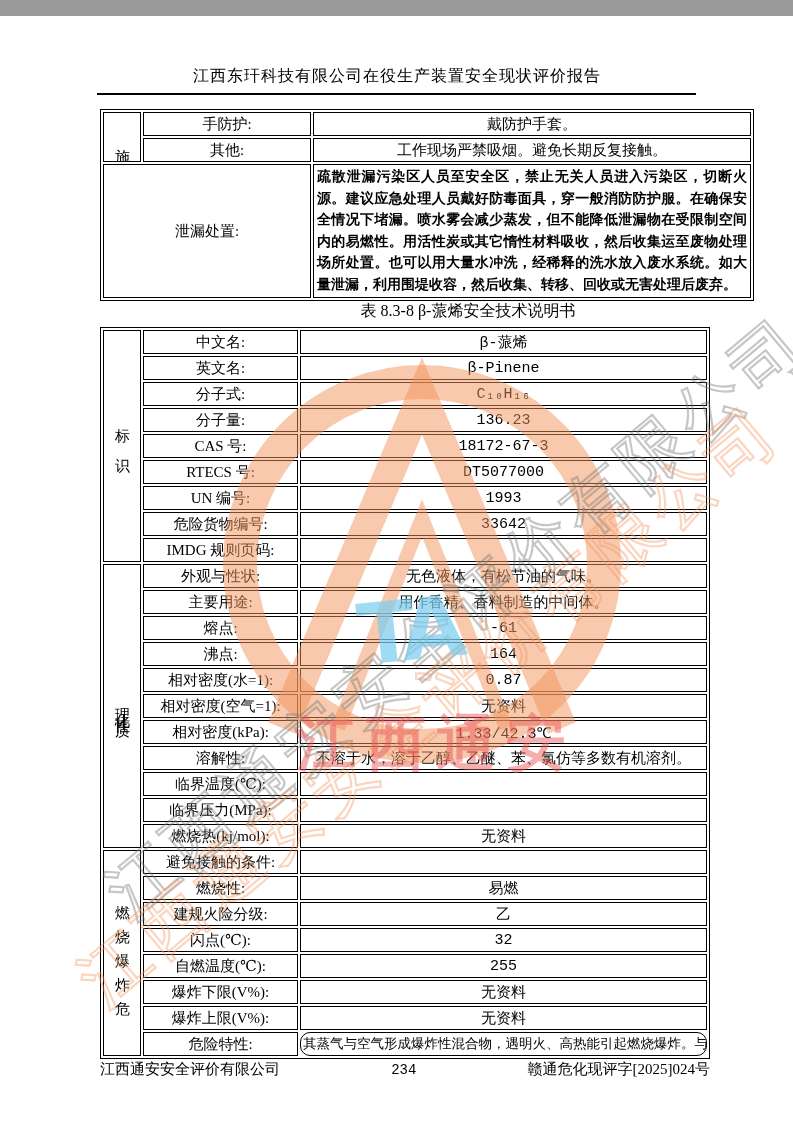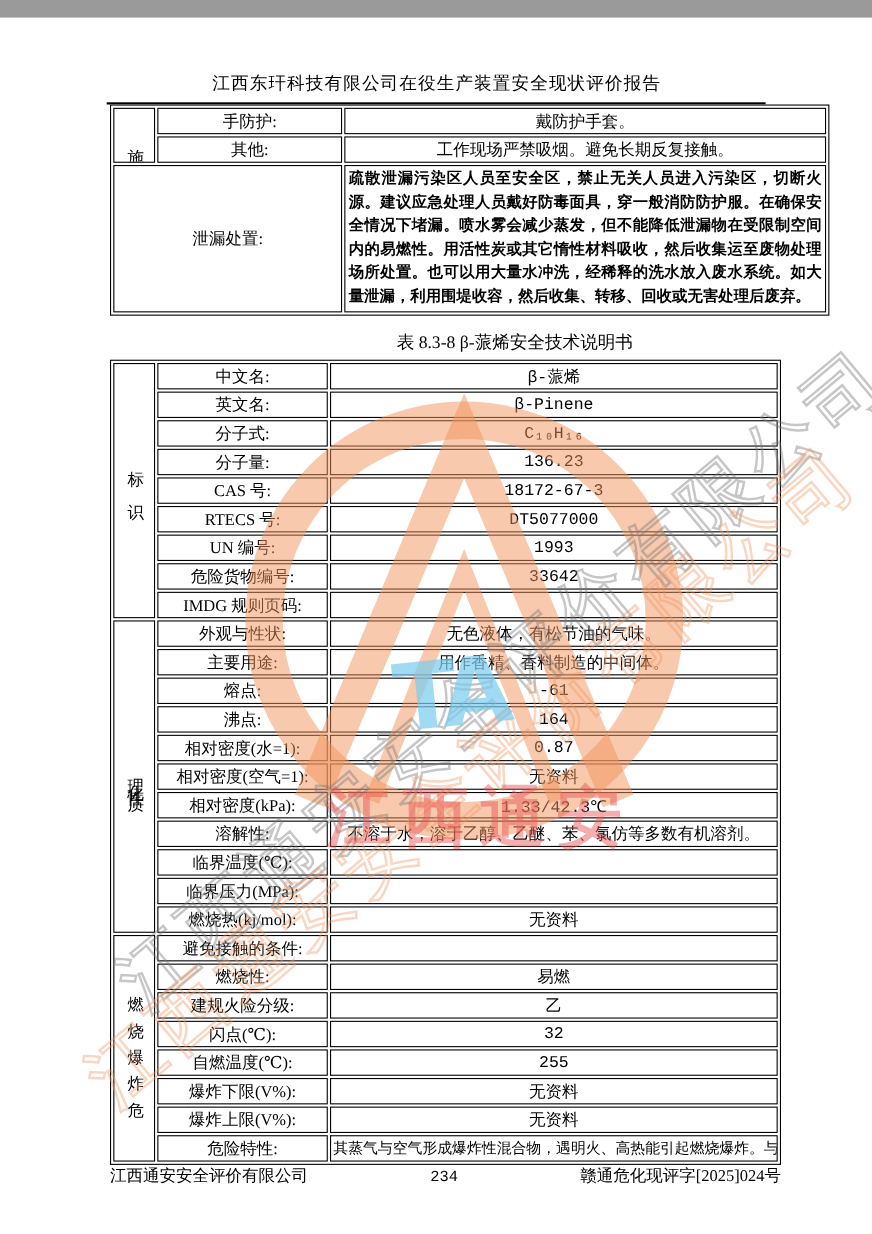--- a/index.html
+++ b/index.html
@@ -9,34 +9,34 @@
   
   .doc-title{position:absolute;left:97px;top:50px;width:600px;text-align:center;
              font-size:16px;letter-spacing:1px;}
   .header-rule{position:absolute;left:97px;top:77px;width:599px;height:2px;background:#000;}
 
   
   table{border-collapse:separate;border-spacing:2px;border:1px solid #000;
         table-layout:fixed;background:#fff;}
   td{border:1px solid #000;font-size:15px;padding:0 2px;overflow:hidden;vertical-align:middle;}
 
-  .t1{position:absolute;left:100px;top:79px;width:654px;}
+  .t1{position:absolute;left:100px;top:93px;width:654px;}
   .t2{position:absolute;left:100px;top:311px;width:610px;}
 
   td.lbl{text-align:center;height:22px;}
   td.val{text-align:center;height:22px;font-family:Liberation Mono, monospace;}
   td.side{text-align:center;writing-mode:vertical-lr;text-orientation:upright;}
   td.side-shi{letter-spacing:0;}
   td.side-biaoshi{letter-spacing:30px;}
   td.side-lihua{letter-spacing:5px;}
   td.side-ranshao{letter-spacing:24px;}
   td.spill-lbl{text-align:center;}
   td.spill-val{height:130px;text-align:justify;font-size:14px;line-height:21.6px;
                padding:1px 3px;vertical-align:top;font-weight:bold;}
-  td.val-nowrap{white-space:nowrap;font-size:13.5px;text-align:right;}
+  td.val-nowrap{white-space:nowrap;font-size:13.5px;text-align:right;border-radius:10px;}
 
   .caption{position:absolute;left:100px;top:285px;width:736px;text-align:center;
            font-size:16px;}
 
   
   .footer{position:absolute;left:100px;top:1044px;width:610px;display:flex;
           justify-content:space-between;align-items:baseline;font-size:15px;}
   .footer .page-num{font-size:14px;font-family:Liberation Mono, monospace;}
 
   

